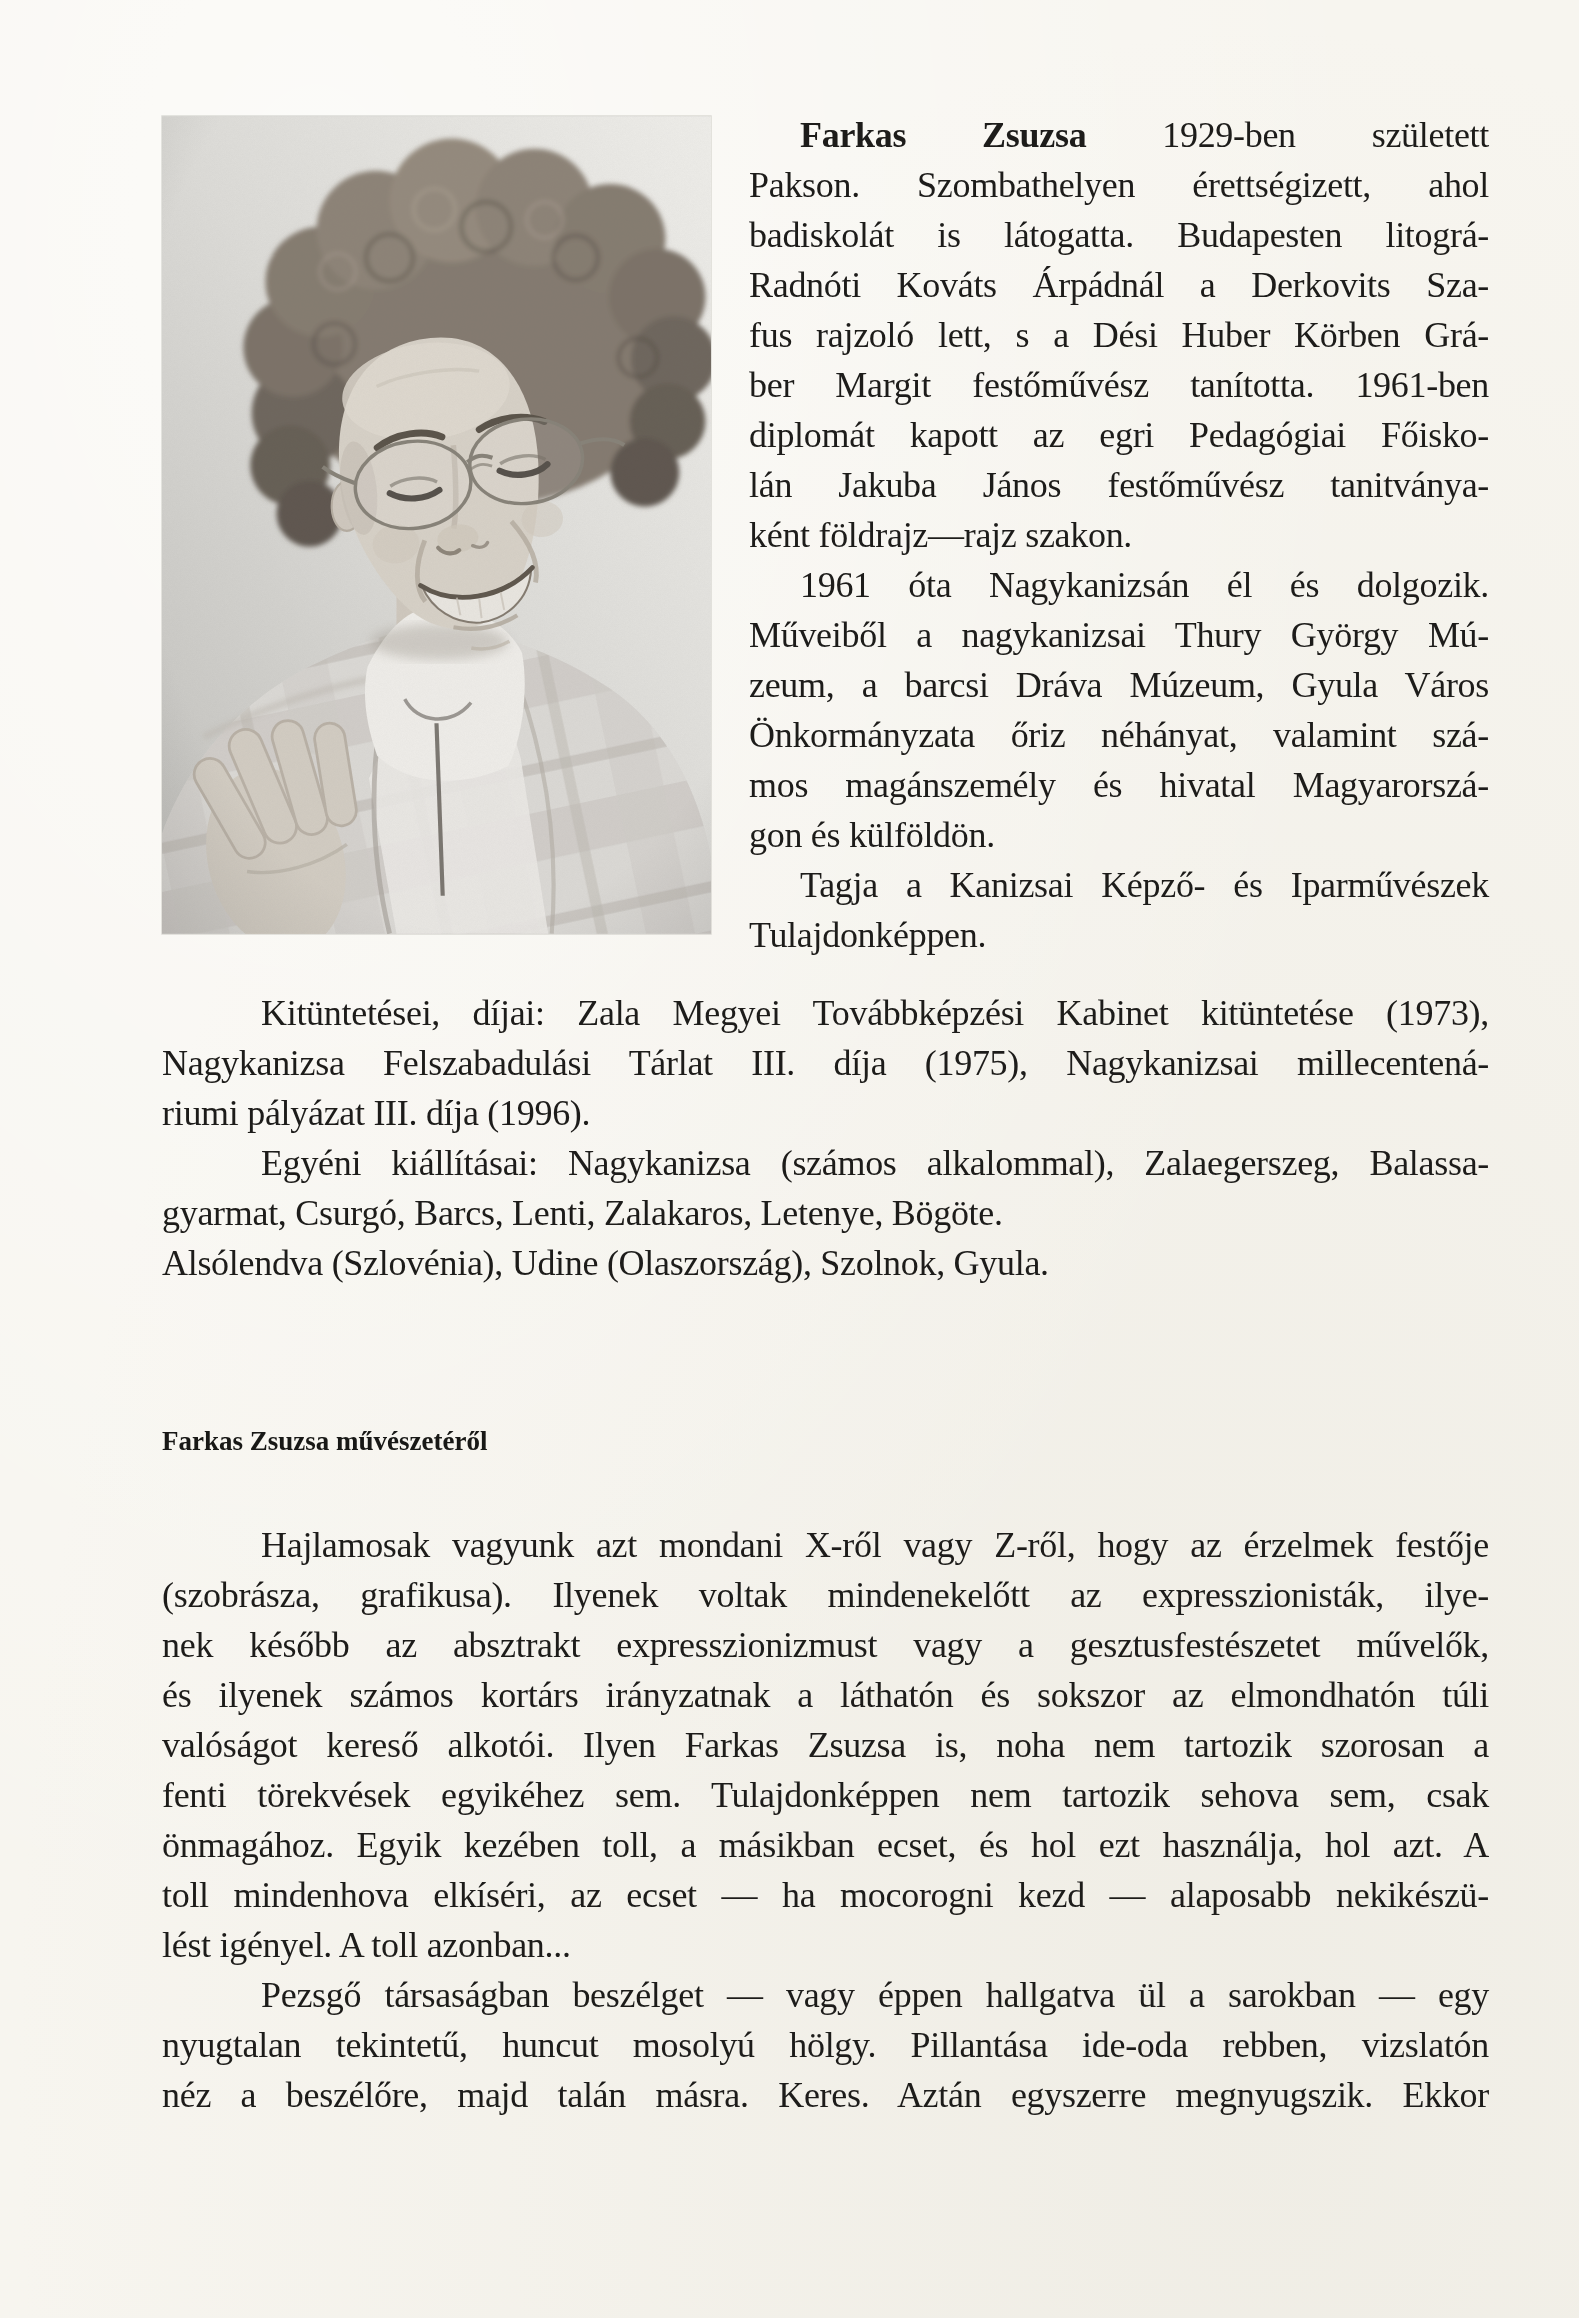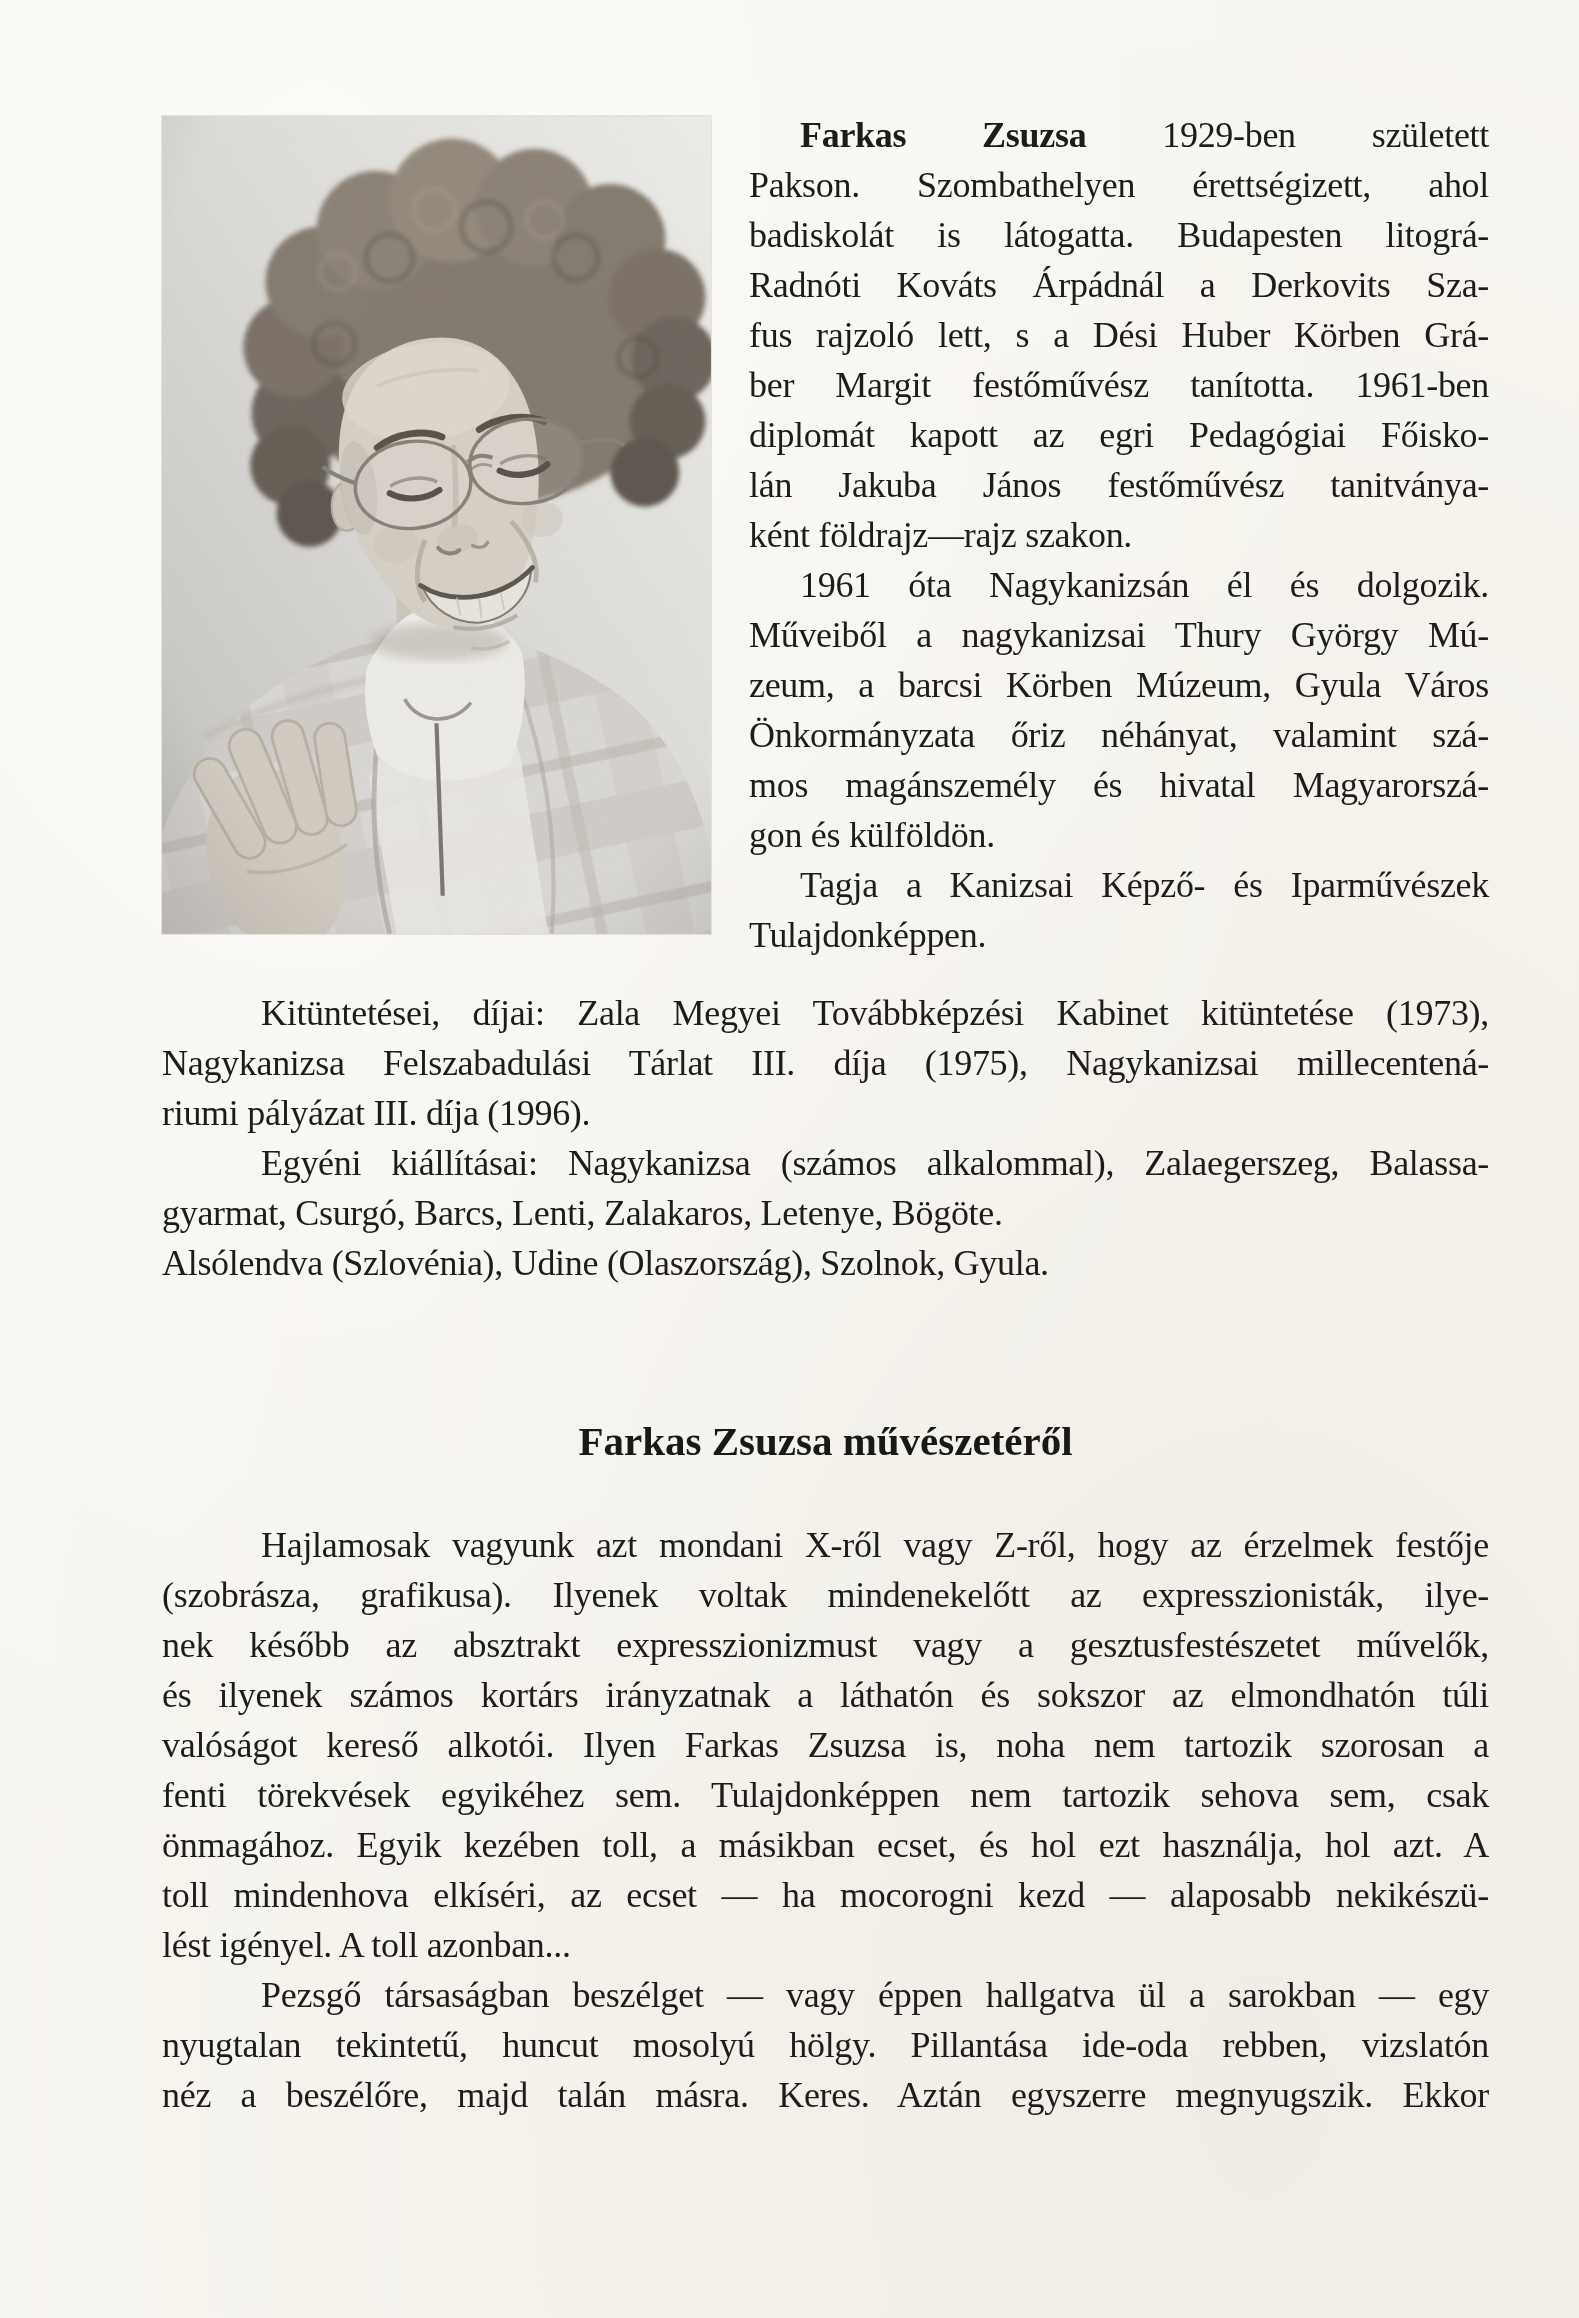--- a/index.html
+++ b/index.html
@@ -27,22 +27,22 @@
     background:#dcdbd8;
   }
   figure.photo svg{display:block;width:549px;height:818px;}
   .para{margin:0;}
   .line{text-align:justify;text-align-last:justify;-moz-text-align-last:justify;white-space:normal;}
   .line.last{text-align-last:left;-moz-text-align-last:left;}
   .line.indent{text-indent:51px;margin-left:48px;}
   .line b{font-weight:700;}
   .sec-awards{clear:left;padding-top:28px;}
   h2.essay-heading{
-    font-size:41px;font-weight:700;letter-spacing:0;
-    text-align:center;
+    font-size:27px;font-weight:700;letter-spacing:0;
+    text-align:left;
     margin:128px 0 54px 0;
     color:#181816;
   }
 </style>
 </head>
 <body>
 
 <div class="page">
   <div class="content">
 
@@ -183,21 +183,21 @@
         <div class="line">Radnóti Kováts Árpádnál a Derkovits Sza-</div>
         <div class="line">fus rajzoló lett, s a Dési Huber Körben Grá-</div>
         <div class="line">ber Margit festőművész tanította. 1961-ben</div>
         <div class="line">diplomát kapott az egri Pedagógiai Főisko-</div>
         <div class="line">lán Jakuba János festőművész tanitványa-</div>
         <div class="line last">ként földrajz—rajz szakon.</div>
       </div>
     <div class="para">
         <div class="line indent">1961 óta Nagykanizsán él és dolgozik.</div>
         <div class="line">Műveiből a nagykanizsai Thury György Mú-</div>
-        <div class="line">zeum, a barcsi Körben Múzeum, Gyula Város</div>
+        <div class="line">zeum, a barcsi Dráva Múzeum, Gyula Város</div>
         <div class="line">Önkormányzata őriz néhányat, valamint szá-</div>
         <div class="line">mos magánszemély és hivatal Magyarorszá-</div>
         <div class="line last">gon és külföldön.</div>
       </div>
     <div class="para">
         <div class="line indent">Tagja a Kanizsai Képző- és Iparművészek</div>
         <div class="line last">Tulajdonképpen.</div>
       </div>
 
     <div class="para sec-awards">

